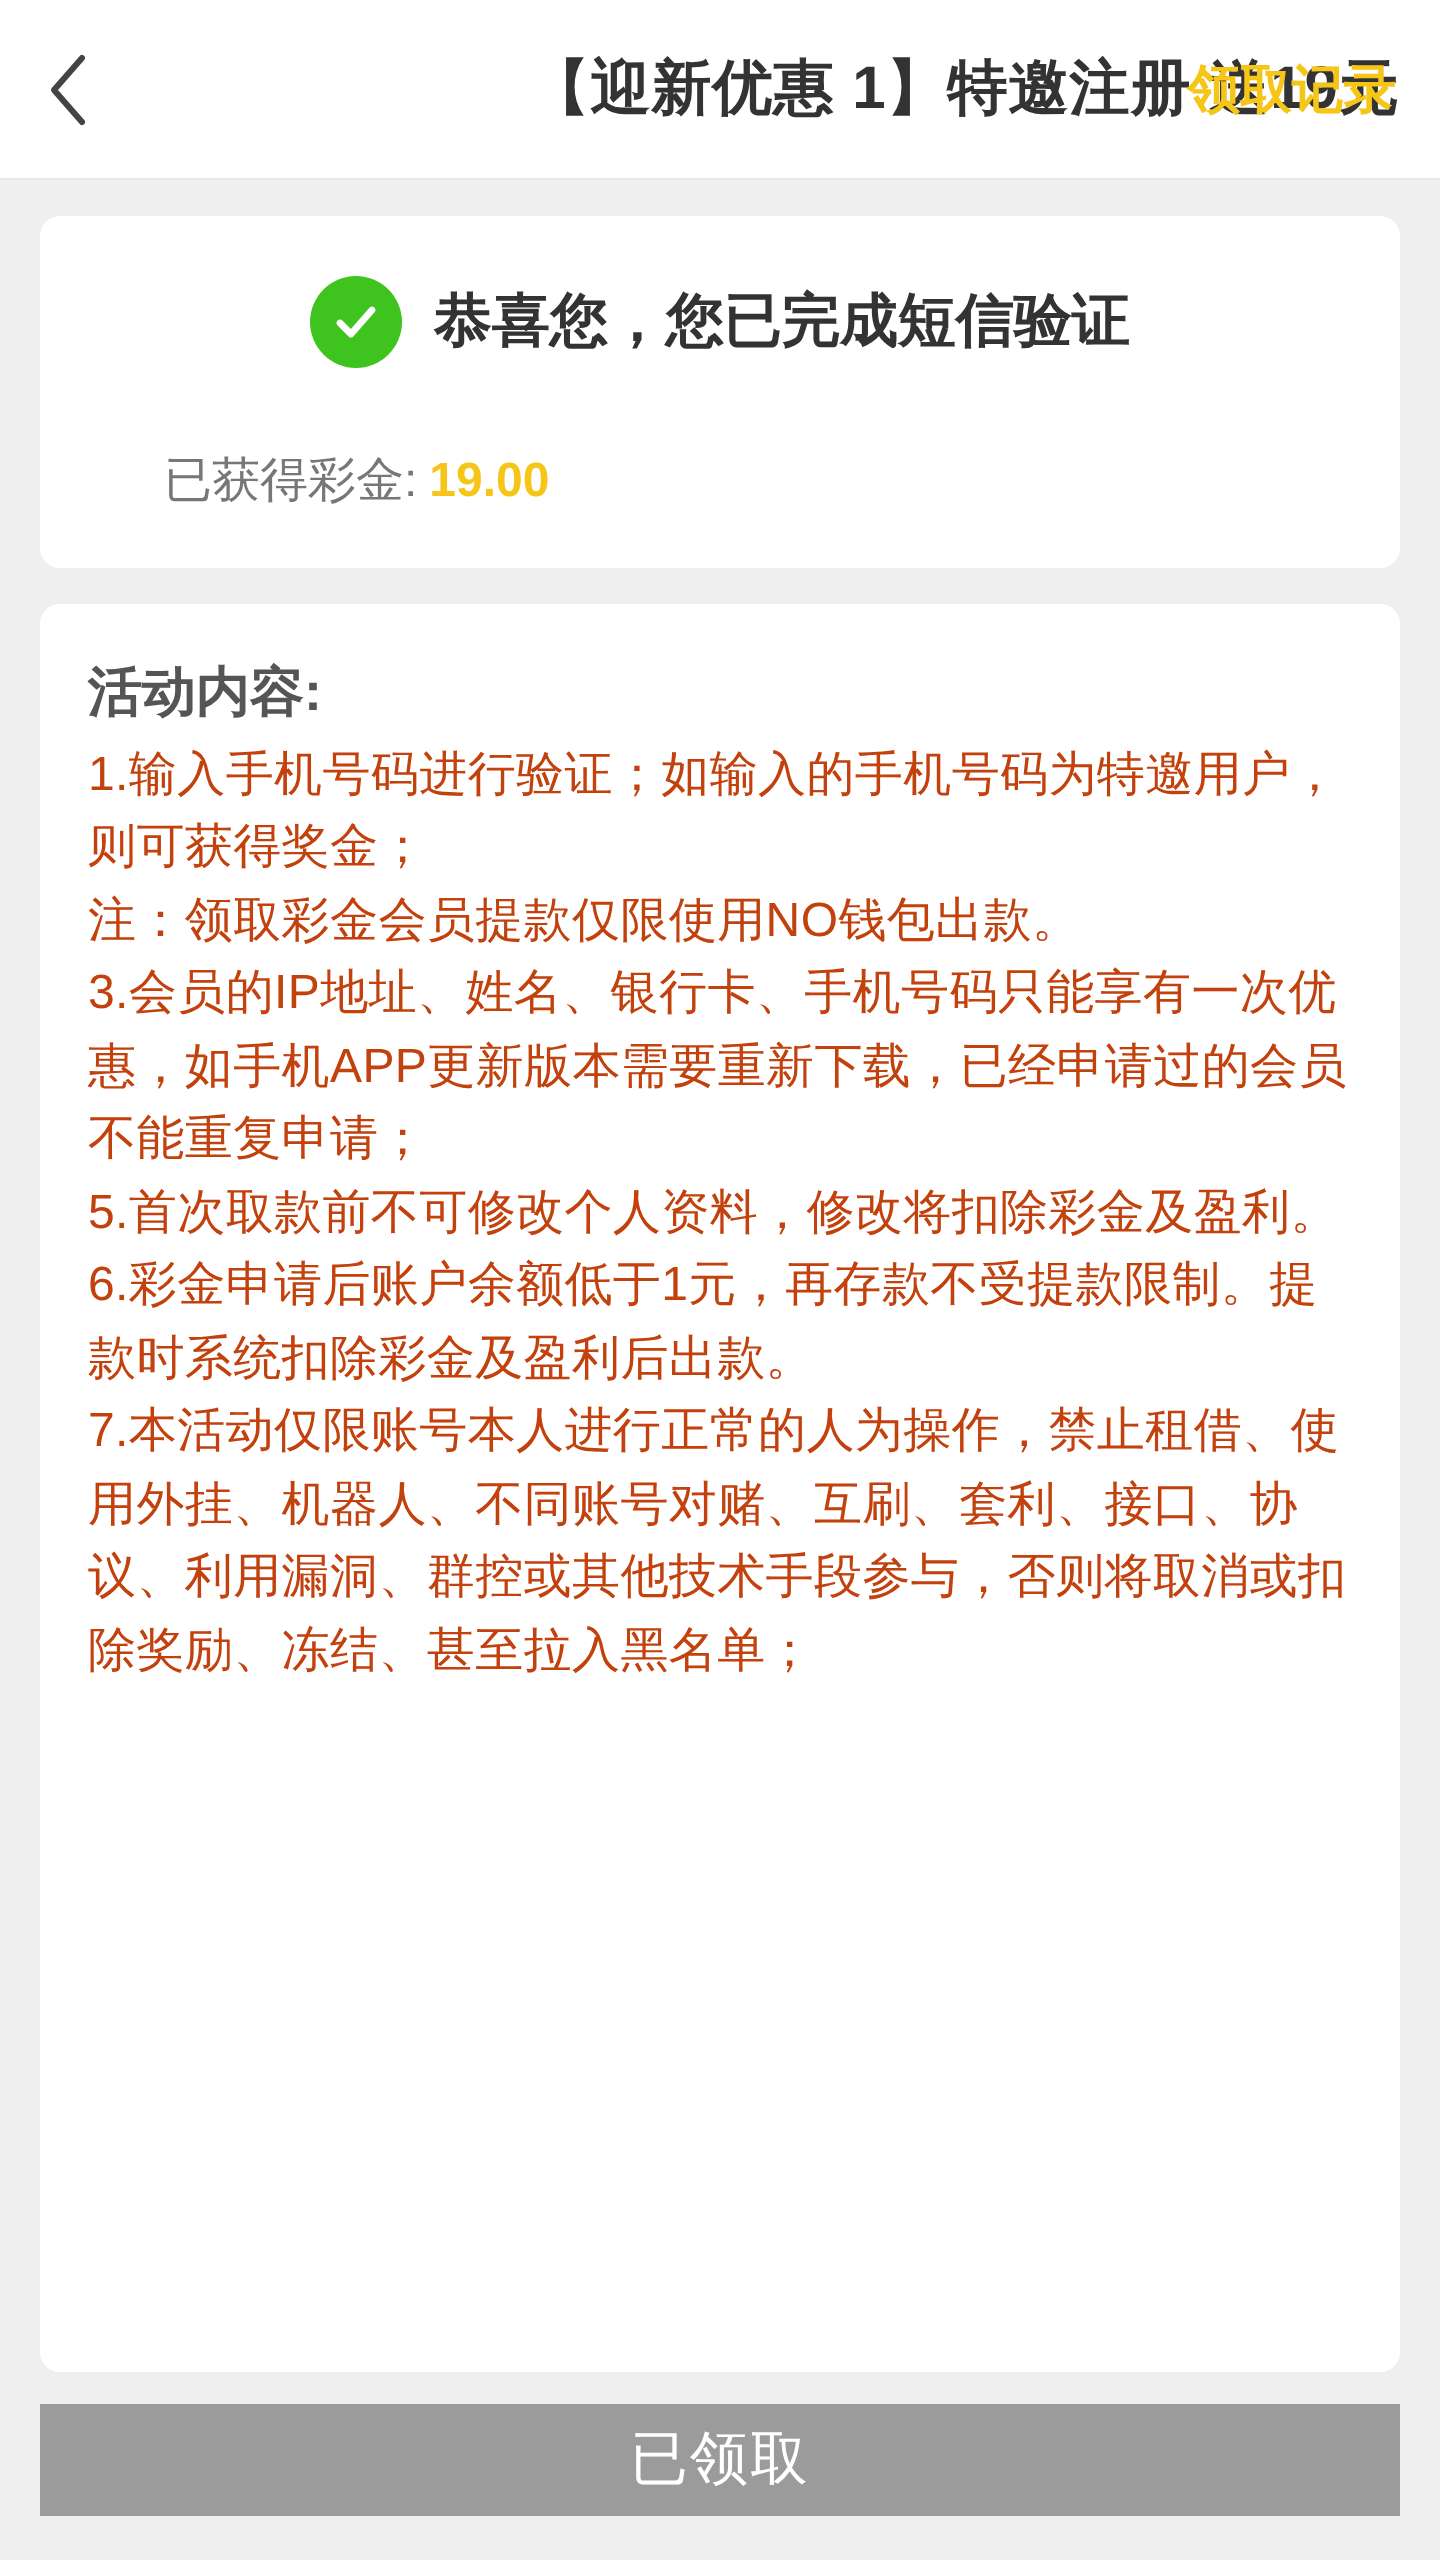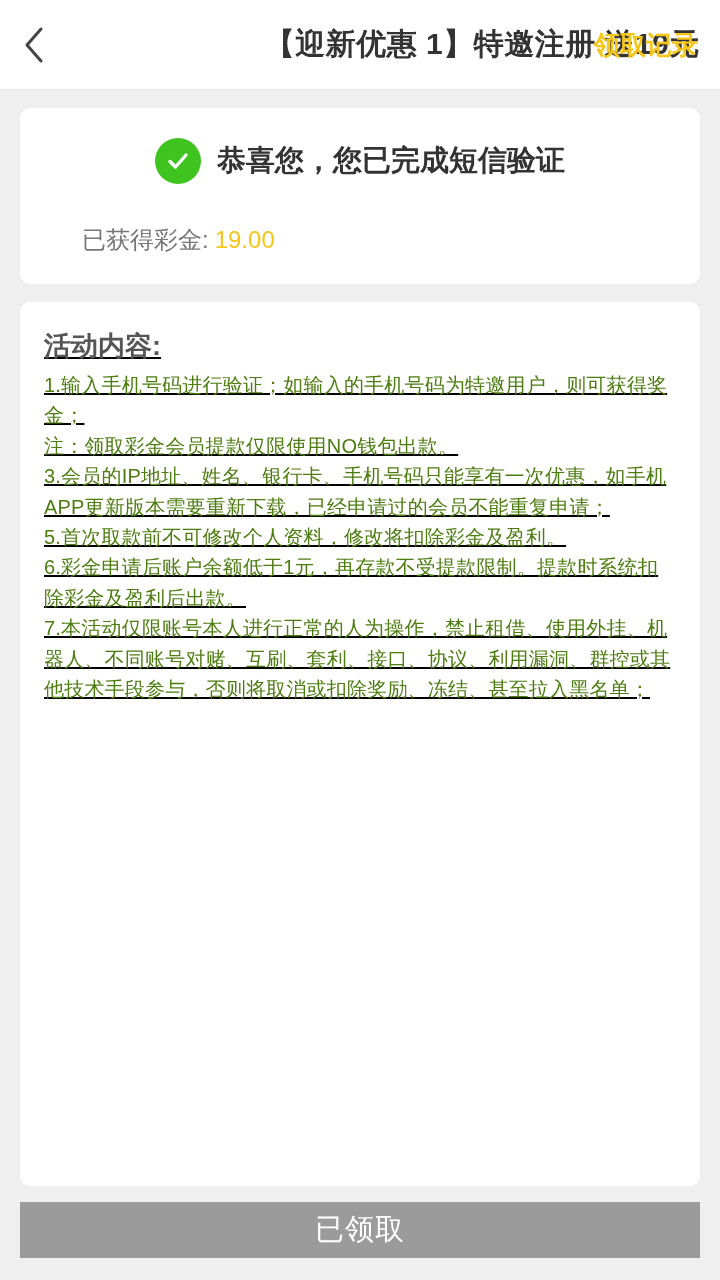--- a/index.html
+++ b/index.html
@@ -92,45 +92,44 @@
   }
   .amount-row {
     margin-top:40px;
     display:flex;
     align-items:baseline;
     gap:6px;
     padding-left:34px;
     font-size:24px;
   }
   .amount-label { color:#777777; }
-  .amount-value { color:#f5c518; font-weight:400; }
+  .amount-value { color:#f5c518; font-weight:700; }
 
   
   .rules-card {
     background:#ffffff;
     border-radius:10px;
     padding:26px 24px 0 24px;
     flex:1 1 auto;
     overflow:hidden;
     position:relative;
-    text-decoration:underline;
   }
   .rules-title {
     font-size:27px;
     color:#555555;
     font-weight:700;
     margin-bottom:6px;
   }
   .rules-list {
     list-style:none;
   }
   .rules-list li {
-    font-size:20px;
+    font-size:24px;
     line-height:1.52;
-    color:#4d7c0f;
+    color:#c2410c;
     letter-spacing:0.2px;
   }
 
   
   .footer {
     flex:0 0 auto;
     padding:16px 20px 22px 20px;
     background:#efefef;
   }
   .cta-button {

